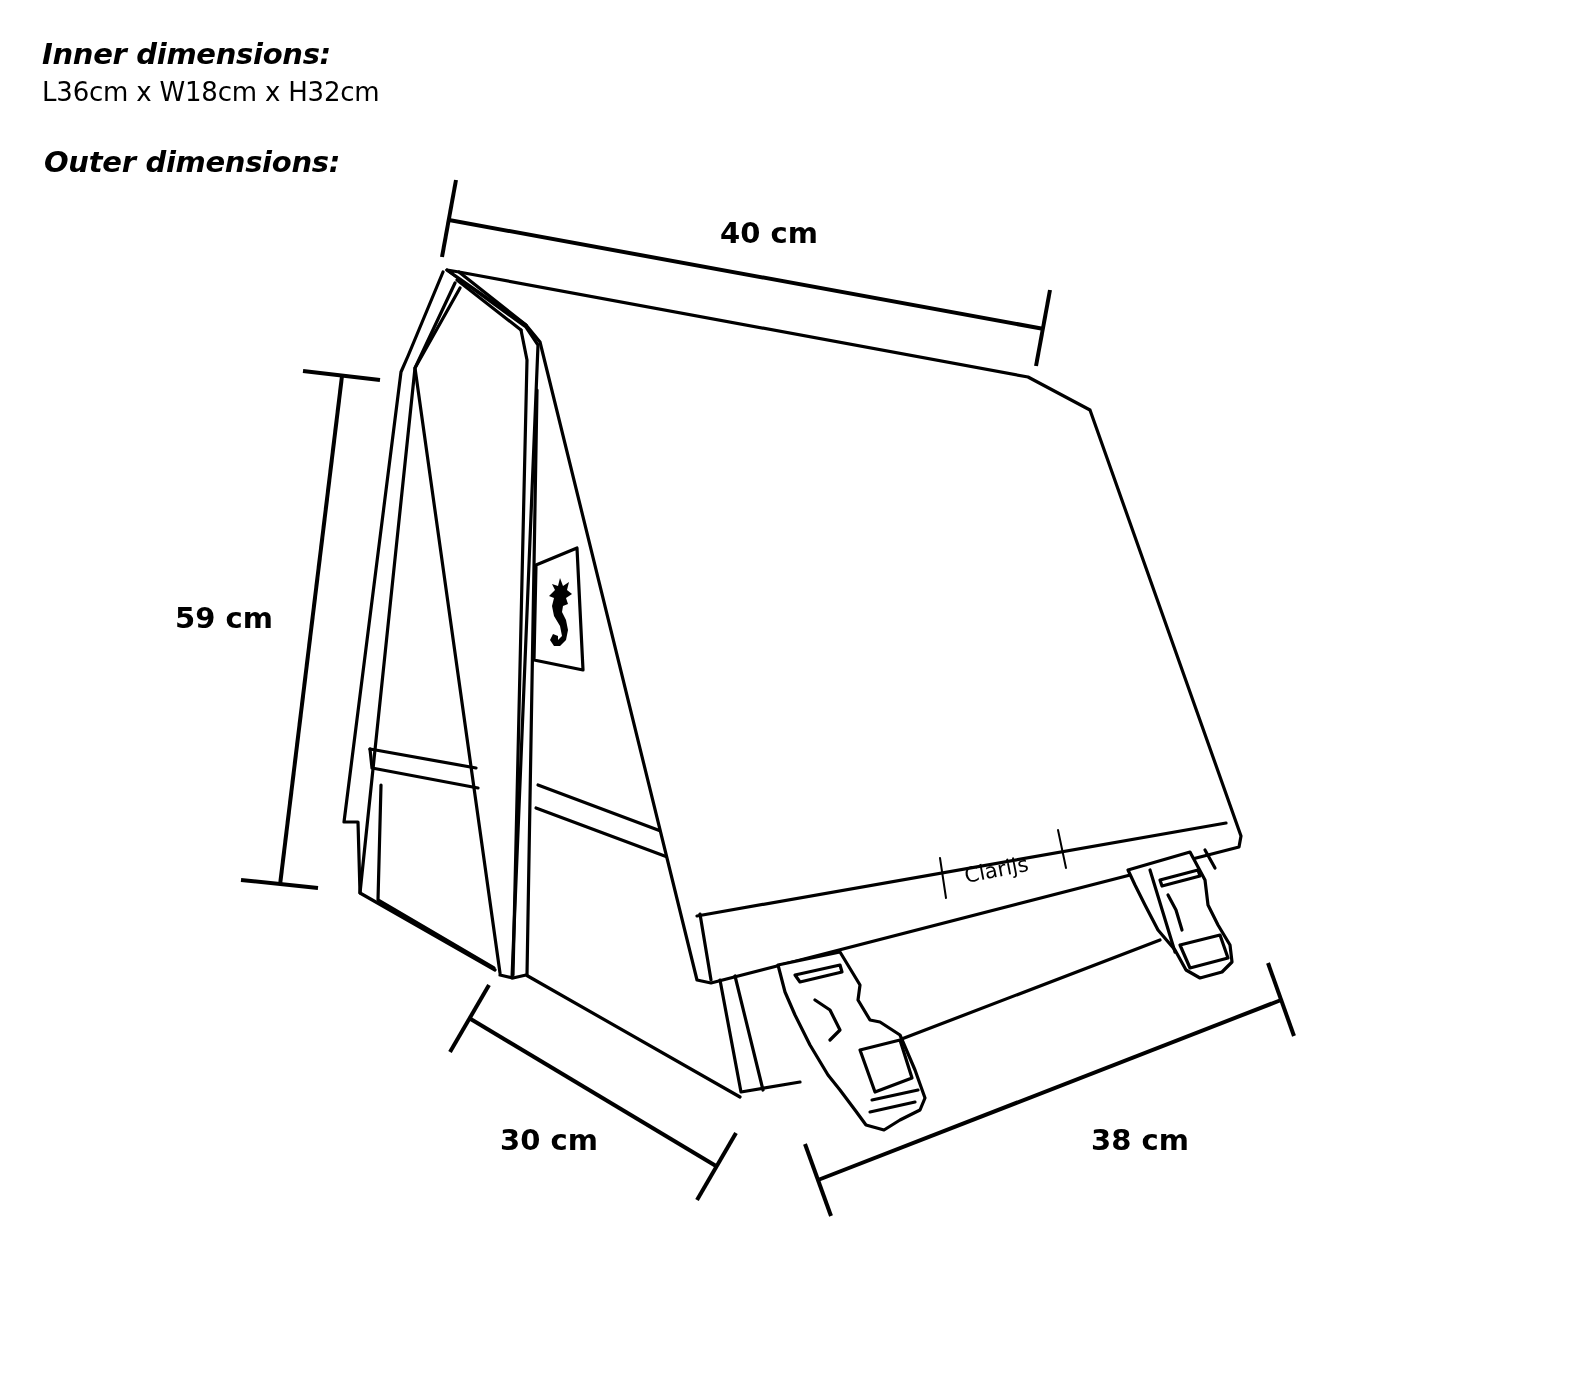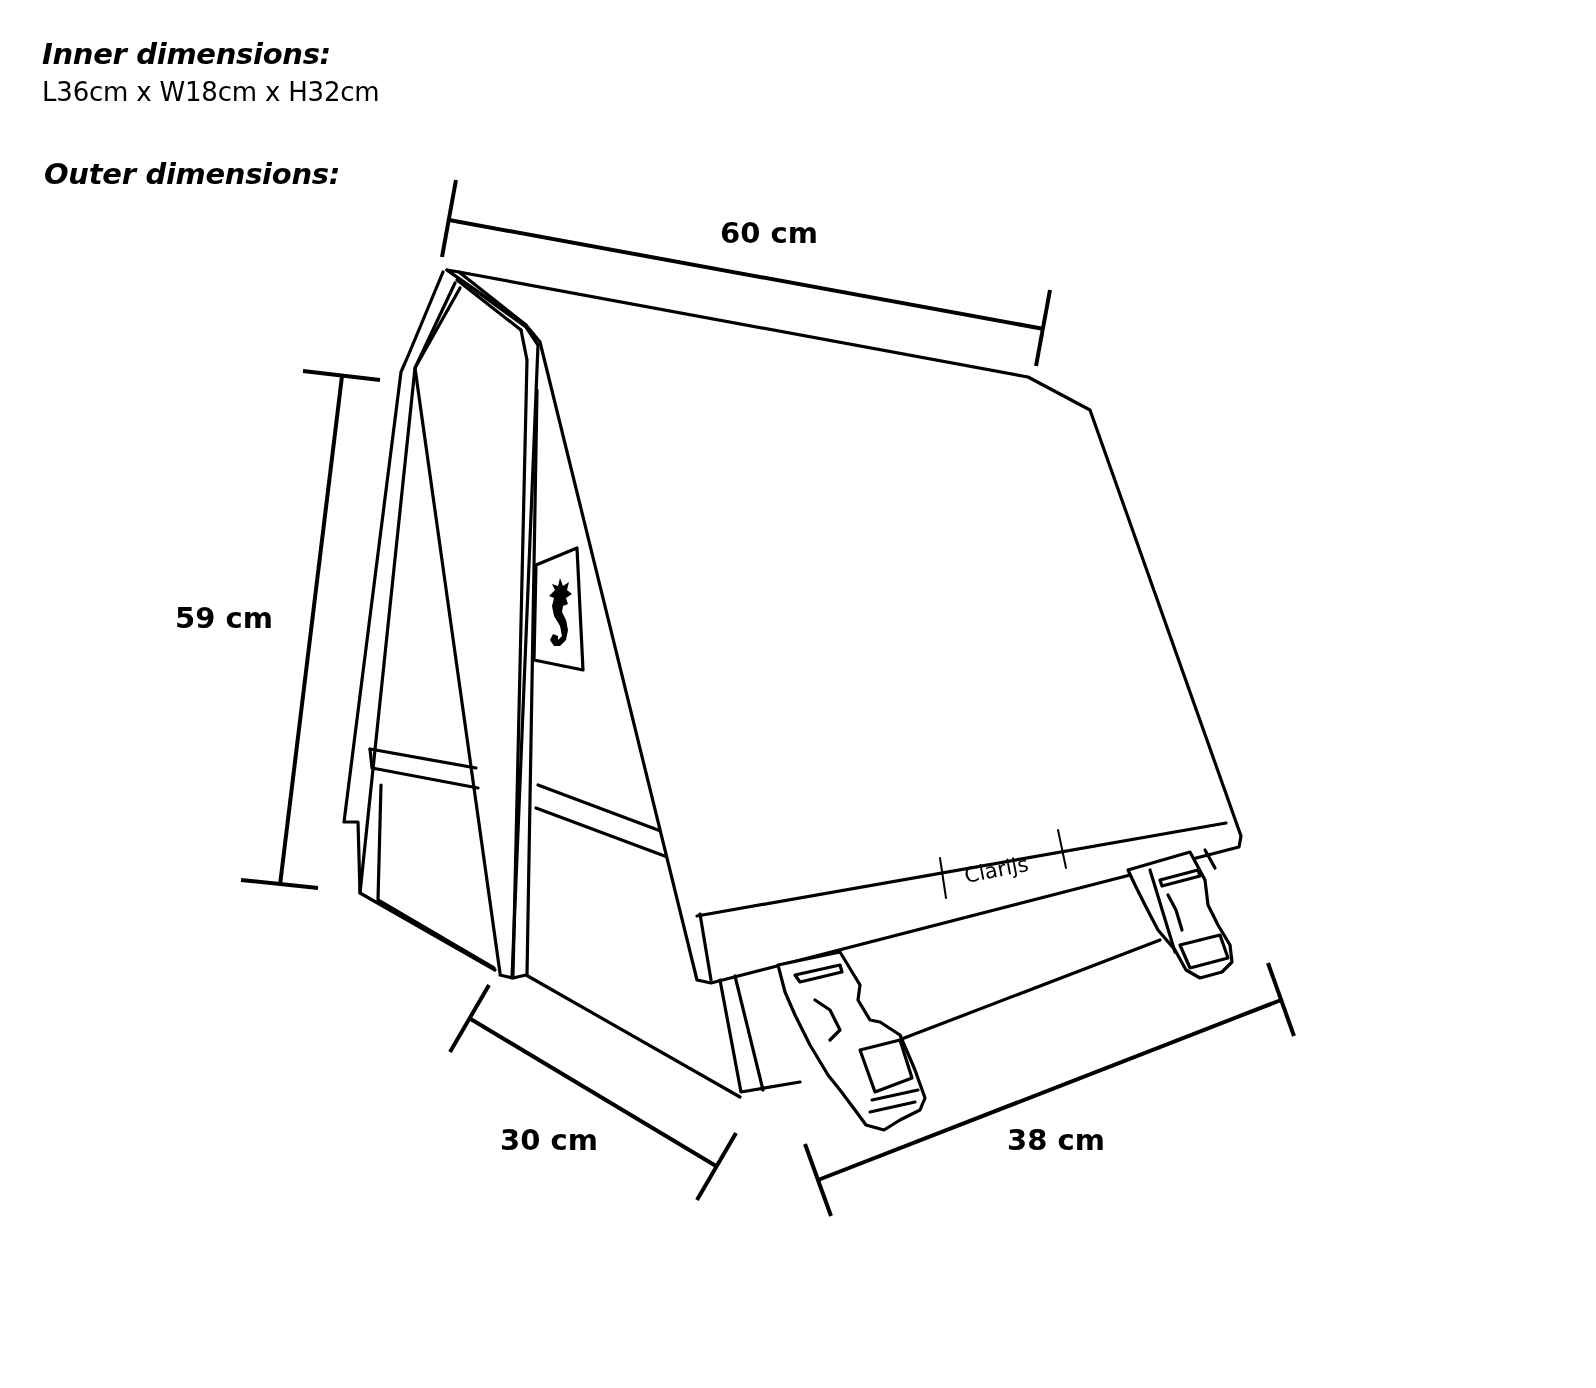--- a/index.html
+++ b/index.html
@@ -49,26 +49,26 @@
       font-family: "DejaVu Sans", "Liberation Sans", sans-serif;
       font-size: 21px;
       fill: #000;
     }
   </style>
 </head>
 <body>
 
 <div class="heading" style="left:42px; top:40px;">Inner dimensions:</div>
 <div class="subtext" style="left:42px; top:79px;">L36cm x W18cm x H32cm</div>
-<div class="heading" style="left:44px; top:160px;">Outer dimensions:</div>
+<div class="heading" style="left:44px; top:148px;">Outer dimensions:</div>
 
-<div class="dim-label" style="left:720px; top:219px;">60 cm</div>
+<div class="dim-label" style="left:720px; top:219px;">40 cm</div>
 <div class="dim-label" style="left:175px; top:604px;">59 cm</div>
 <div class="dim-label" style="left:500px; top:1126px;">30 cm</div>
-<div class="dim-label" style="left:1007px; top:1126px;">38 cm</div>
+<div class="dim-label" style="left:1091px; top:1126px;">38 cm</div>
 
 <svg class="drawing" width="1596" height="1388" viewBox="0 0 1596 1388" xmlns="http://www.w3.org/2000/svg">
 
   <g>
 
     <line class="dim" x1="456" y1="180" x2="442" y2="257"></line>
     <line class="dim" x1="1050" y1="290" x2="1036" y2="366"></line>
     <line class="dim" x1="449" y1="220" x2="1044" y2="329"></line>
 
     <line class="dim" x1="303" y1="371" x2="380" y2="380"></line>

